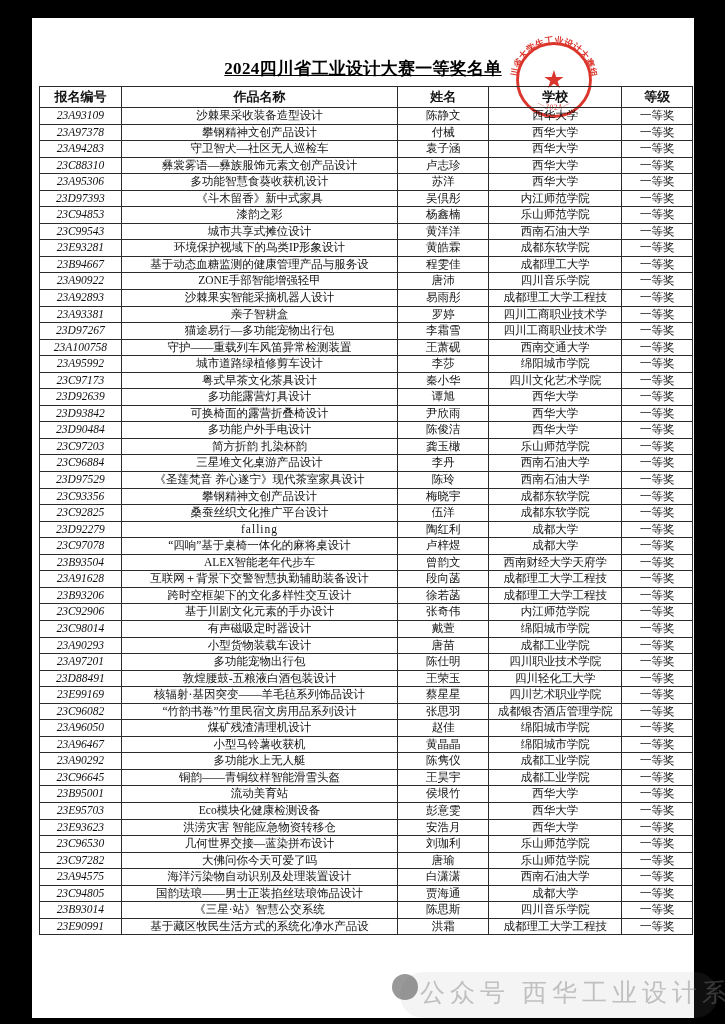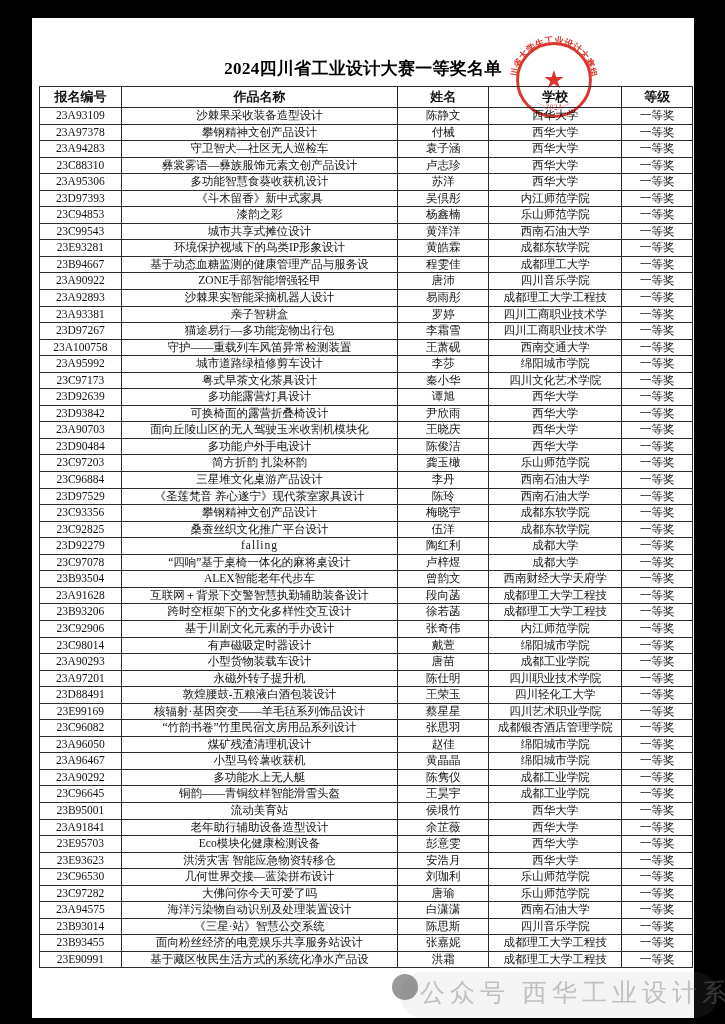--- a/index.html
+++ b/index.html
@@ -37,20 +37,21 @@
     left: 0;
     top: 39px;
     width: 662px;
     text-align: center;
     font-size: 17px;
     font-weight: 700;
     letter-spacing: 0.3px;
     color: #000;
     font-family: "Liberation Serif", "DejaVu Serif", serif;
     white-space: nowrap;
+    text-decoration: underline;
   }
 
   
   #seal {
     position: absolute;
     left: 474px;
     top: 14px;
     width: 96px;
     height: 96px;
     pointer-events: none;
@@ -87,21 +88,21 @@
     font-size: 13px;
     font-weight: 700;
   }
   
   col.c-id    { width: 81px; }
   col.c-work  { width: 274px; }
   col.c-name  { width: 90px; }
   col.c-school{ width: 132px; }
   col.c-level { width: 70px; }
 
-  td.cell-id     { font-family: "Liberation Serif", "DejaVu Serif", serif; letter-spacing: 0px; }
+  td.cell-id     { font-family: "Liberation Serif", "DejaVu Serif", serif; letter-spacing: 0px; font-style: italic; }
   td.cell-work   { font-size: 11.5px; margin-top: 7px; }
   td.cell-level  { font-size: 11.5px; }
   td.mono        { font-family: "Liberation Mono", "DejaVu Sans Mono", monospace; font-size: 11px; letter-spacing: 1px; }
 
   
   #watermark {
     position: absolute;
     left: 392px;
     top: 972px;
     width: 340px;
@@ -305,27 +306,20 @@
             <td class="cell-level">一等奖</td>
           </tr>
           <tr>
             <td class="cell-id">23D93842</td>
             <td class="cell-work">可换椅面的露营折叠椅设计</td>
             <td class="cell-name">尹欣雨</td>
             <td class="cell-school">西华大学</td>
             <td class="cell-level">一等奖</td>
           </tr>
           <tr>
-            <td class="cell-id">23A90703</td>
-            <td class="cell-work">面向丘陵山区的无人驾驶玉米收割机模块化</td>
-            <td class="cell-name">王晓庆</td>
-            <td class="cell-school">西华大学</td>
-            <td class="cell-level">一等奖</td>
-          </tr>
-          <tr>
             <td class="cell-id">23D90484</td>
             <td class="cell-work">多功能户外手电设计</td>
             <td class="cell-name">陈俊洁</td>
             <td class="cell-school">西华大学</td>
             <td class="cell-level">一等奖</td>
           </tr>
           <tr>
             <td class="cell-id">23C97203</td>
             <td class="cell-work">简方折韵 扎染杯韵</td>
             <td class="cell-name">龚玉橄</td>
@@ -411,21 +405,21 @@
           </tr>
           <tr>
             <td class="cell-id">23A90293</td>
             <td class="cell-work">小型货物装载车设计</td>
             <td class="cell-name">唐苗</td>
             <td class="cell-school">成都工业学院</td>
             <td class="cell-level">一等奖</td>
           </tr>
           <tr>
             <td class="cell-id">23A97201</td>
-            <td class="cell-work">永磁外转子提升机</td>
+            <td class="cell-work">多功能宠物出行包</td>
             <td class="cell-name">陈仕明</td>
             <td class="cell-school">四川职业技术学院</td>
             <td class="cell-level">一等奖</td>
           </tr>
           <tr>
             <td class="cell-id">23D88491</td>
             <td class="cell-work">敦煌腰鼓-五粮液白酒包装设计</td>
             <td class="cell-name">王荣玉</td>
             <td class="cell-school">四川轻化工大学</td>
             <td class="cell-level">一等奖</td>
@@ -473,27 +467,20 @@
             <td class="cell-level">一等奖</td>
           </tr>
           <tr>
             <td class="cell-id">23B95001</td>
             <td class="cell-work">流动美育站</td>
             <td class="cell-name">侯垠竹</td>
             <td class="cell-school">西华大学</td>
             <td class="cell-level">一等奖</td>
           </tr>
           <tr>
-            <td class="cell-id">23A91841</td>
-            <td class="cell-work">老年助行辅助设备造型设计</td>
-            <td class="cell-name">余芷薇</td>
-            <td class="cell-school">西华大学</td>
-            <td class="cell-level">一等奖</td>
-          </tr>
-          <tr>
             <td class="cell-id">23E95703</td>
             <td class="cell-work">Eco模块化健康检测设备</td>
             <td class="cell-name">彭意雯</td>
             <td class="cell-school">西华大学</td>
             <td class="cell-level">一等奖</td>
           </tr>
           <tr>
             <td class="cell-id">23E93623</td>
             <td class="cell-work">洪涝灾害 智能应急物资转移仓</td>
             <td class="cell-name">安浩月</td>
@@ -515,31 +502,31 @@
             <td class="cell-level">一等奖</td>
           </tr>
           <tr>
             <td class="cell-id">23A94575</td>
             <td class="cell-work">海洋污染物自动识别及处理装置设计</td>
             <td class="cell-name">白潇潇</td>
             <td class="cell-school">西南石油大学</td>
             <td class="cell-level">一等奖</td>
           </tr>
           <tr>
+            <td class="cell-id">23C94805</td>
+            <td class="cell-work">国韵珐琅——男士正装掐丝珐琅饰品设计</td>
+            <td class="cell-name">贾海通</td>
+            <td class="cell-school">成都大学</td>
+            <td class="cell-level">一等奖</td>
+          </tr>
+          <tr>
             <td class="cell-id">23B93014</td>
             <td class="cell-work">《三星·站》智慧公交系统</td>
             <td class="cell-name">陈思斯</td>
             <td class="cell-school">四川音乐学院</td>
-            <td class="cell-level">一等奖</td>
-          </tr>
-          <tr>
-            <td class="cell-id">23B93455</td>
-            <td class="cell-work">面向粉丝经济的电竞娱乐共享服务站设计</td>
-            <td class="cell-name">张嘉妮</td>
-            <td class="cell-school">成都理工大学工程技</td>
             <td class="cell-level">一等奖</td>
           </tr>
           <tr>
             <td class="cell-id">23E90991</td>
             <td class="cell-work">基于藏区牧民生活方式的系统化净水产品设</td>
             <td class="cell-name">洪霜</td>
             <td class="cell-school">成都理工大学工程技</td>
             <td class="cell-level">一等奖</td>
           </tr>
         </tbody>

